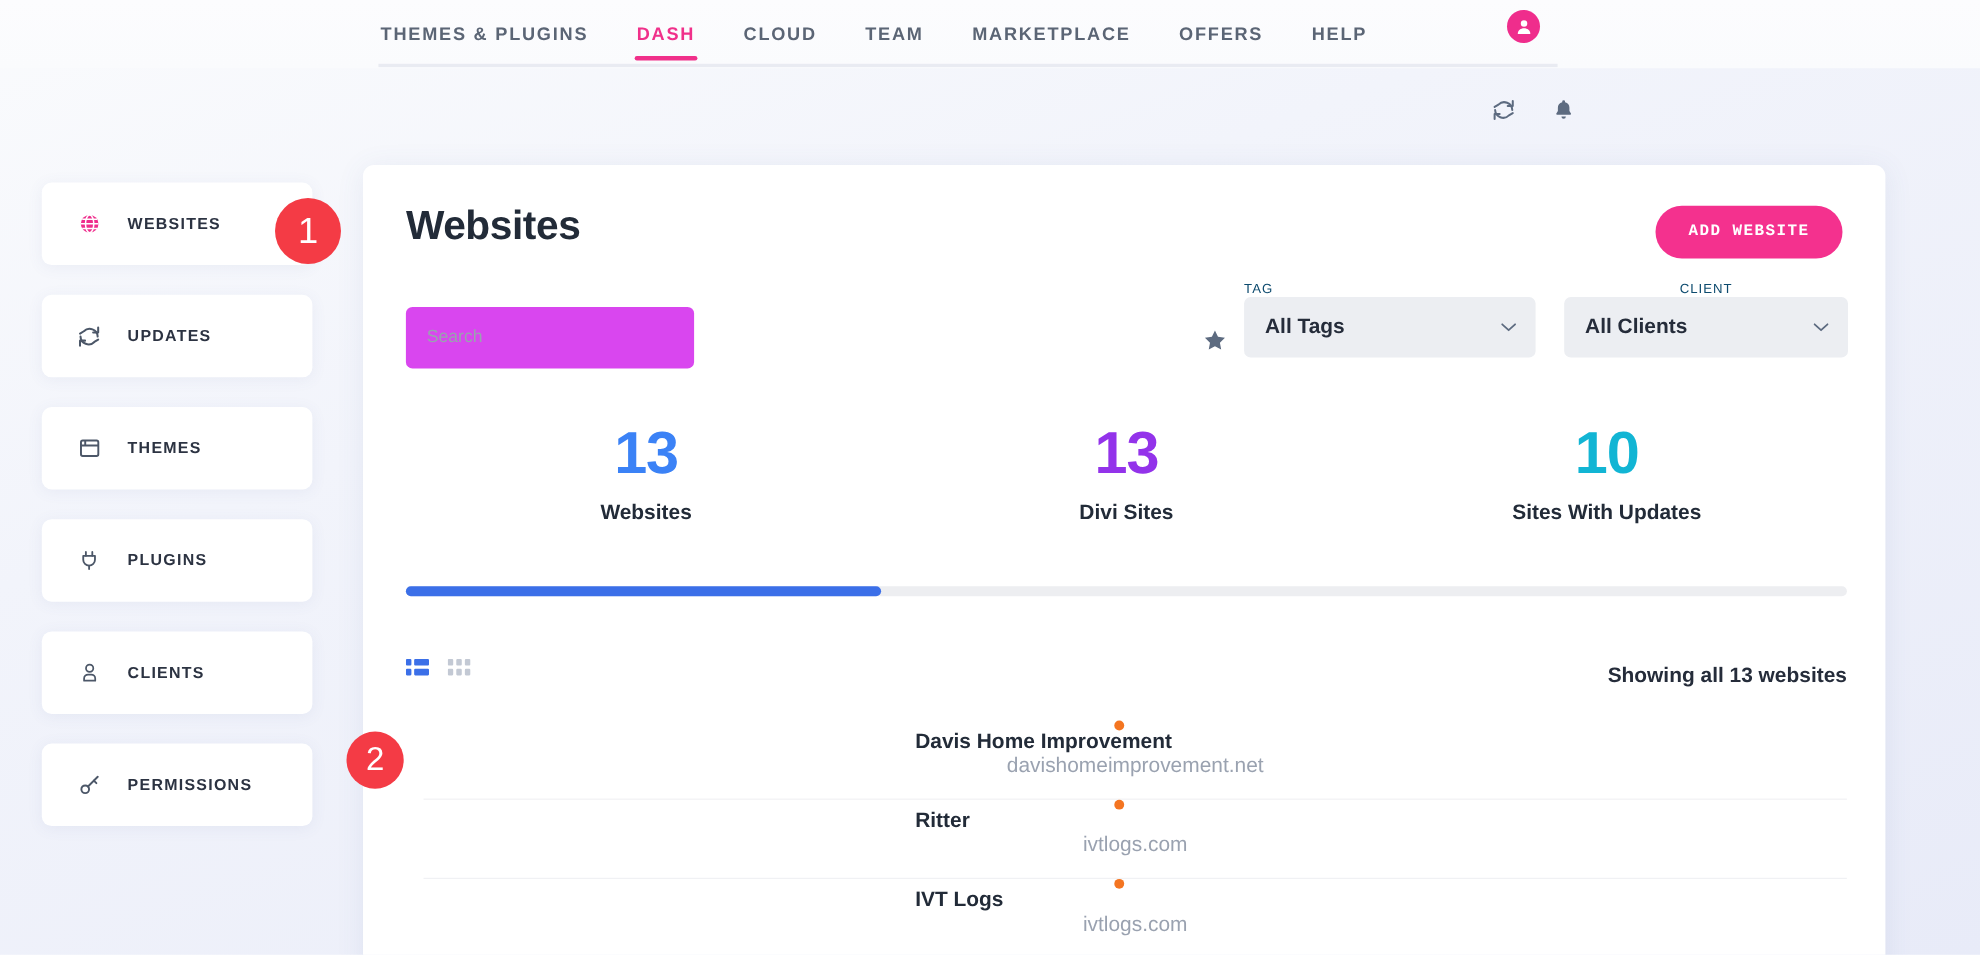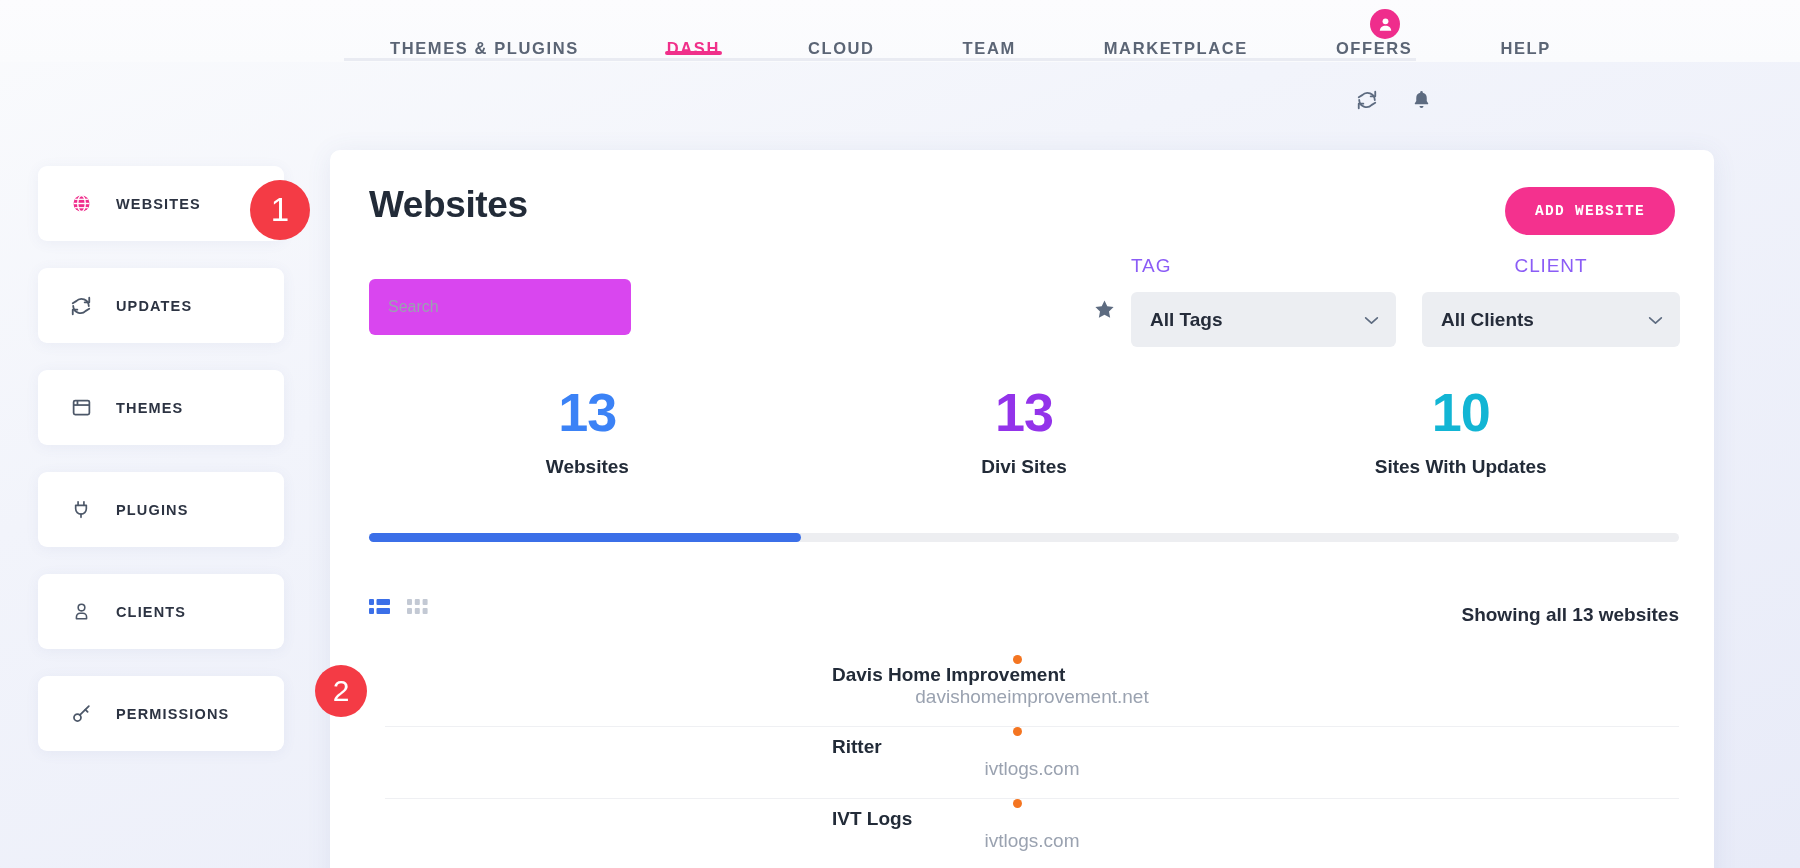--- a/index.html
+++ b/index.html
@@ -18,23 +18,22 @@
     position: absolute; top: 0; left: 0; width: 1800px; height: 62px;
     background: linear-gradient(180deg,#fcfcfe 0%, #fafbfd 100%);
   }
   .topnav-inner {
     position: absolute; left: 344px; top: 0; height: 62px;
     display: flex; align-items: center; gap: 40px;
   }
   .nav-item {
     font-size: 16.5px; letter-spacing: 1.6px; font-weight: 600;
     color: #5b6575; white-space: nowrap; position: relative;
-    padding: 4px 2px; height: 62px; display: flex; align-items: flex-end;
+    padding: 4px 2px; height: 62px; display: flex; align-items: center;
     cursor: pointer;
-    margin-left: 44px;
   }
   .nav-item.active { color: #f0308a; }
   .nav-item.active::after {
     content:""; position: absolute; left: 0; right: 0; bottom: 7px;
     height: 4px; background: #f0308a; border-radius: 2px;
   }
   .nav-underline {
     position: absolute; left: 344px; top: 58px; width: 1072px; height: 3px;
     background: #e9ebf2;
   }
@@ -107,21 +106,21 @@
     font-family: "Liberation Sans", sans-serif;
   }
   .search-box::placeholder { color: #9aa2b0; }
   .star-btn {
     position: absolute; left: 724px; top: 43px; cursor: pointer;
   }
   .filter-group { position: absolute; top: 0; }
   .filter-group.tag { left: 762px; width: 265px; }
   .filter-group.client { left: 1053px; width: 258px; text-align: center; }
   .filter-label {
-    font-size: 19px; letter-spacing: 0.9px; color: #8b5cf6; margin-bottom: 15px;
+    font-size: 12px; letter-spacing: 0.9px; color: #0c4a6e; margin-bottom: 1px;
   }
   .select-box {
     position: relative; height: 55px; background: #eceef2; border-radius: 6px;
     display: flex; align-items: center; padding: 0 19px; cursor: pointer;
   }
   .select-value { font-size: 19px; font-weight: 700; color: #252c3a; }
   .chevron {
     position: absolute; right: 17px; top: 50%; transform: translateY(-50%);
   }
 

